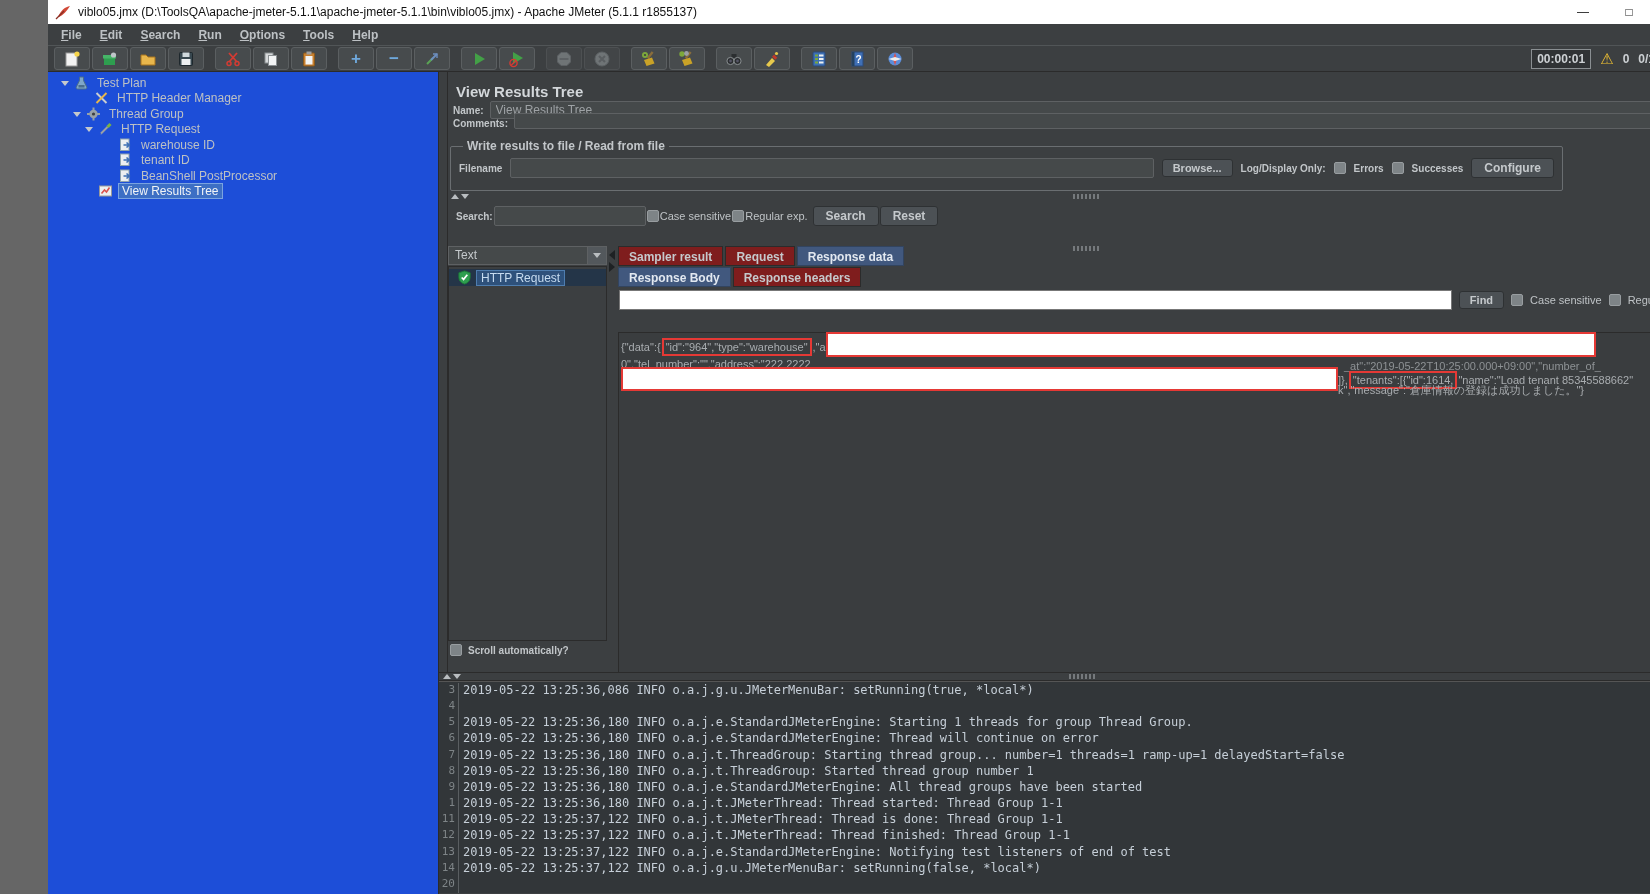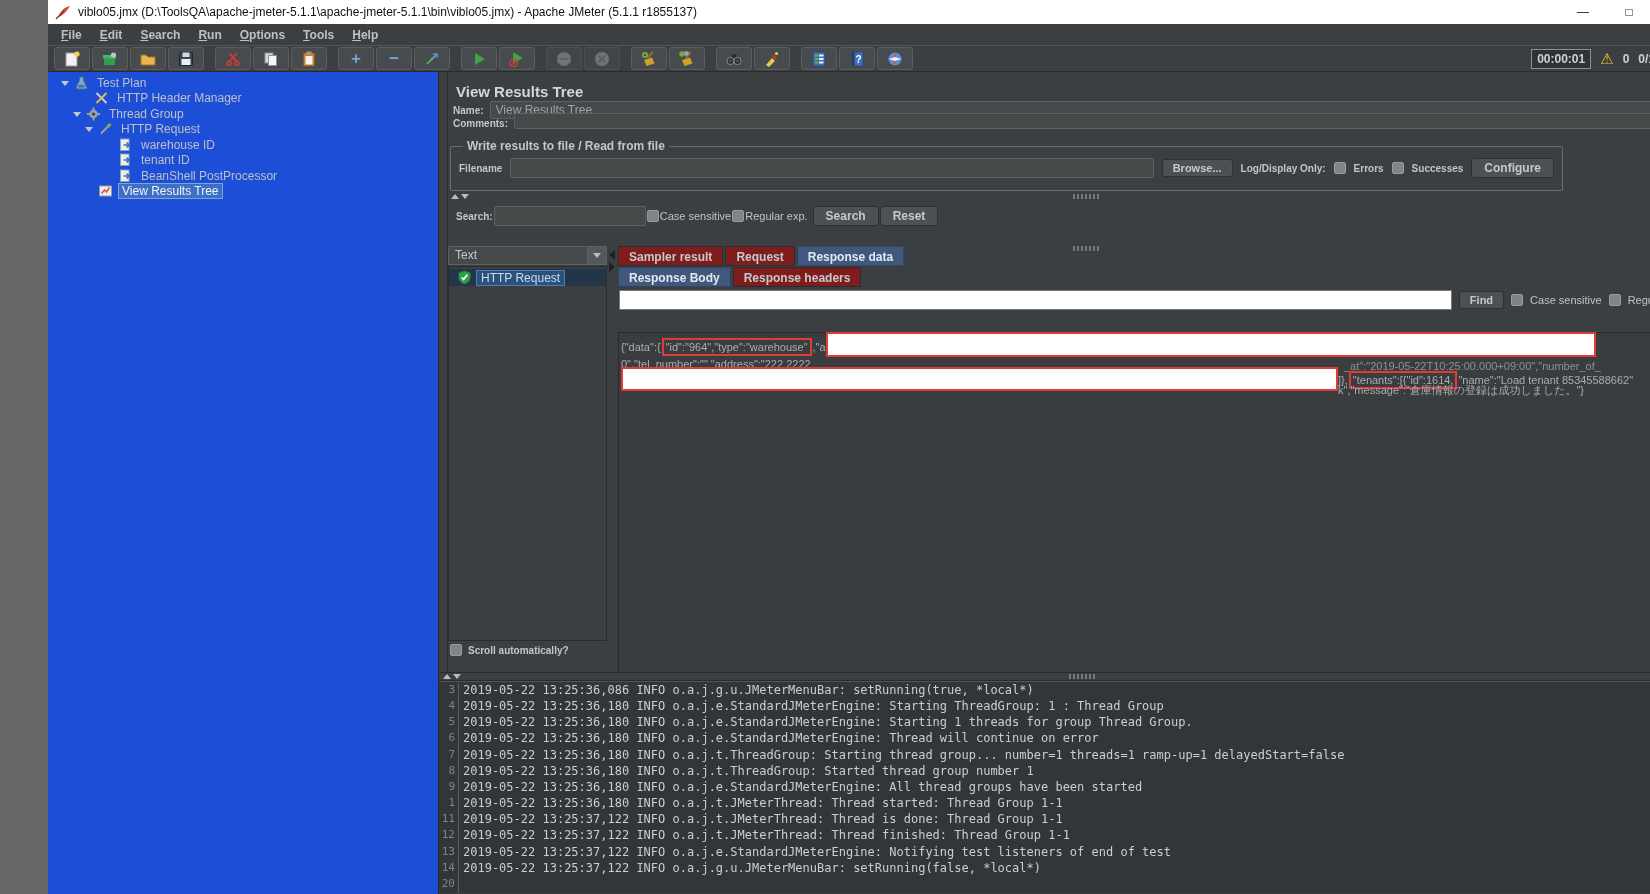--- a/index.html
+++ b/index.html
@@ -521,21 +521,20 @@
         </div>
       <div class="grip" style="top:1px;"></div>
     </div>
     <div class="logbody">
       <div class="log-row">
           <span class="log-num">3</span>
           <span class="log-text">2019-05-22 13:25:36,086 INFO o.a.j.g.u.JMeterMenuBar: setRunning(true, *local*)</span>
         </div>
       <div class="log-row">
           <span class="log-num">4</span>
-          <span class="log-text">2019-05-22 13:25:36,180 INFO o.a.j.e.StandardJMeterEngine: Starting ThreadGroup: 1 : Thread Group</span>
         </div>
       <div class="log-row">
           <span class="log-num">5</span>
           <span class="log-text">2019-05-22 13:25:36,180 INFO o.a.j.e.StandardJMeterEngine: Starting 1 threads for group Thread Group.</span>
         </div>
       <div class="log-row">
           <span class="log-num">6</span>
           <span class="log-text">2019-05-22 13:25:36,180 INFO o.a.j.e.StandardJMeterEngine: Thread will continue on error</span>
         </div>
       <div class="log-row">

